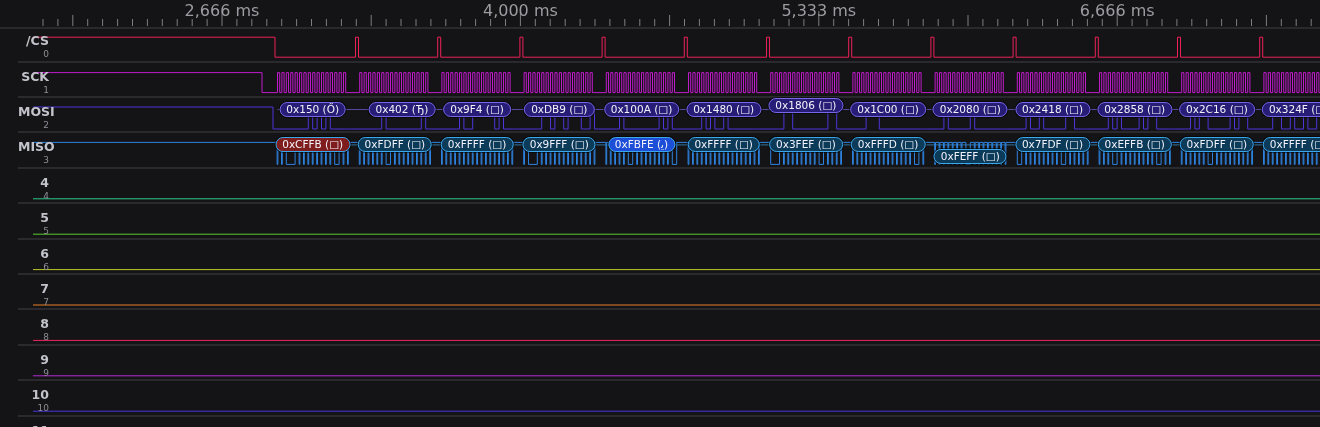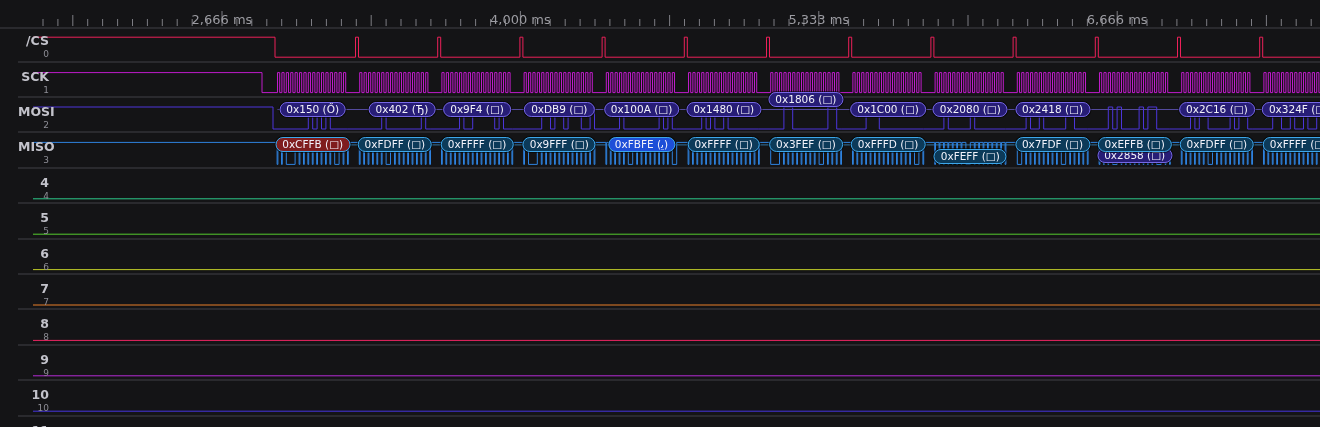--- a/index.html
+++ b/index.html
@@ -6,22 +6,22 @@
   #stage {
     position:relative; width:1320px; height:427px; overflow:hidden;
     background:#141416; font-family:"DejaVu Sans", sans-serif;
     -webkit-font-smoothing:antialiased;
   }
   #ruler {
     position:absolute; left:0; top:0; width:1320px; height:27px;
     border-bottom:2px solid #2a2a2e; box-sizing:content-box;
   }
   .time-label {
-    position:absolute; top:12px; transform:translateX(-50%);
-    font-size:13px; color:#9c9ca2; white-space:nowrap;
+    position:absolute; top:1px; transform:translateX(-50%);
+    font-size:16px; color:#9c9ca2; white-space:nowrap;
   }
   .row {
     position:absolute; left:18px; width:1320px;
     border-bottom:2px solid #2a2a2e; box-sizing:border-box;
   }
   .ch-name {
     position:absolute; left:0; width:31px; text-align:right;
     font-size:12.5px; font-weight:bold; color:#c3c3cb; line-height:14px;
   }
   .ch-num {
@@ -193,25 +193,25 @@
         <div class="ch-name" style="top: 7px;">11</div>
       </div>
     </div>
   <div id="bubbles">
       <div class="bubble" style="left: 312.7px; top: 102px; background: rgb(39, 29, 118); border-color: rgb(118, 103, 230);">0x150 (Ő)</div>
       <div class="bubble" style="left: 394.9px; top: 102px; background: rgb(39, 29, 118); border-color: rgb(118, 103, 230); margin-left: 7px;">0x402 (Ђ)</div>
       <div class="bubble" style="left: 477.1px; top: 102px; background: rgb(39, 29, 118); border-color: rgb(118, 103, 230);">0x9F4 (□)</div>
       <div class="bubble" style="left: 559.3px; top: 102px; background: rgb(39, 29, 118); border-color: rgb(118, 103, 230);">0xDB9 (□)</div>
       <div class="bubble" style="left: 641.5px; top: 102px; background: rgb(39, 29, 118); border-color: rgb(118, 103, 230);">0x100A (□)</div>
       <div class="bubble" style="left: 723.7px; top: 102px; background: rgb(39, 29, 118); border-color: rgb(118, 103, 230);">0x1480 (□)</div>
-      <div class="bubble" style="left: 805.9px; top: 92px; background: rgb(39, 29, 118); border-color: rgb(118, 103, 230);">0x1806 (□)</div>
+      <div class="bubble" style="left: 805.9px; top: 98px; background: rgb(39, 29, 118); border-color: rgb(118, 103, 230);">0x1806 (□)</div>
       <div class="bubble" style="left: 888.1px; top: 102px; background: rgb(39, 29, 118); border-color: rgb(118, 103, 230);">0x1C00 (□)</div>
       <div class="bubble" style="left: 970.3px; top: 102px; background: rgb(39, 29, 118); border-color: rgb(118, 103, 230);">0x2080 (□)</div>
       <div class="bubble" style="left: 1052.5px; top: 102px; background: rgb(39, 29, 118); border-color: rgb(118, 103, 230);">0x2418 (□)</div>
-      <div class="bubble" style="left: 1134.7px; top: 102px; background: rgb(39, 29, 118); border-color: rgb(118, 103, 230); margin-top: 46px;">0x2858 (□)</div>
+      <div class="bubble" style="left: 1134.7px; top: 102px; background: rgb(39, 29, 118); border-color: rgb(118, 103, 230);">0x2858 (□)</div>
       <div class="bubble" style="left: 1216.9px; top: 102px; background: rgb(39, 29, 118); border-color: rgb(118, 103, 230);">0x2C16 (□)</div>
       <div class="bubble" style="left: 1299.1px; top: 102px; background: rgb(39, 29, 118); border-color: rgb(118, 103, 230);">0x324F (□)</div>
       <div class="bubble" style="left: 312.7px; top: 137.4px; background: #7f1d1d; border-color: rgb(61, 167, 234);">0xCFFB (□)</div>
       <div class="bubble" style="left: 394.9px; top: 137.4px; background: rgb(12, 58, 89); border-color: rgb(61, 167, 234);">0xFDFF (□)</div>
       <div class="bubble" style="left: 477.1px; top: 137.4px; background: rgb(12, 58, 89); border-color: rgb(61, 167, 234);">0xFFFF (□)</div>
       <div class="bubble" style="left: 559.3px; top: 137.4px; background: rgb(12, 58, 89); border-color: rgb(61, 167, 234); text-align: right;">0x9FFF (□)</div>
       <div class="bubble" style="left: 641.5px; top: 137.4px; background: #1d4ed8; border-color: rgb(61, 167, 234);">0xFBFE (ﯾ)</div>
       <div class="bubble" style="left: 723.7px; top: 137.4px; background: rgb(12, 58, 89); border-color: rgb(61, 167, 234);">0xFFFF (□)</div>
       <div class="bubble" style="left: 805.9px; top: 137.4px; background: rgb(12, 58, 89); border-color: rgb(61, 167, 234);">0x3FEF (□)</div>
       <div class="bubble" style="left: 888.1px; top: 137.4px; background: rgb(12, 58, 89); border-color: rgb(61, 167, 234);">0xFFFD (□)</div>

